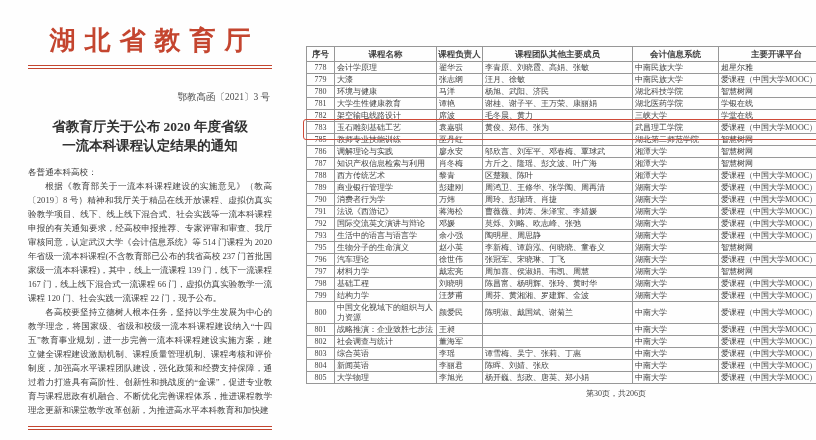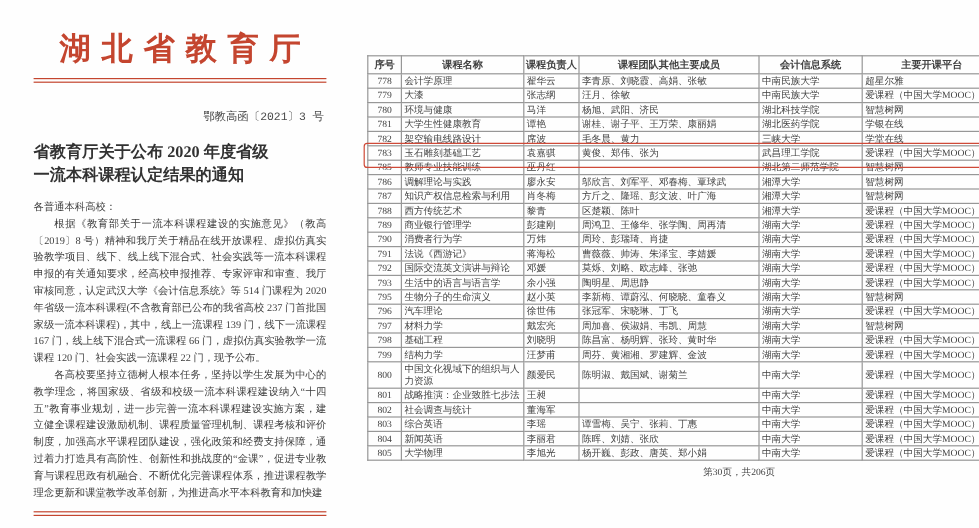--- a/index.html
+++ b/index.html
@@ -16,22 +16,22 @@
     position:relative;
   }
   .scan{filter:blur(.25px);}
   
   .doc{position:absolute;left:28px;top:24px;width:244px;color:var(--ink);}
   .letterhead{
     font-size:26px;font-weight:bold;color:var(--red);
     text-align:center;letter-spacing:9px;text-indent:9px;line-height:34px;
   }
   .red-rule{height:2px;border-top:1.8px solid var(--red);border-bottom:1px solid var(--red);margin-top:7px;}
-  .doc-no{margin-top:22px;text-align:right;font-size:9.5px;color:#4b4b4b;padding-right:2px;font-family:Liberation Mono, monospace;}
-  .title{margin-top:13px;font-weight:bold;font-size:13.5px;line-height:19px;color:#323232;}
+  .doc-no{margin-top:22px;text-align:right;font-size:9.5px;color:#4b4b4b;padding-right:2px;}
+  .title{margin-top:13px;text-align:center;font-weight:bold;font-size:13.5px;line-height:19px;color:#323232;}
   .salutation{margin:10px 0 0 0;font-size:8.6px;line-height:14px;}
   .para{margin:0;text-indent:2em;font-size:8.6px;line-height:14px;text-align:justify;}
   .red-rule.bottom{margin-top:9px;}
   
   .tbl-wrap{position:absolute;left:282px;top:46px;width:528px;margin-left:24px;}
   table{width:528px;border-collapse:collapse;table-layout:fixed;color:var(--tblink);}
   th{border:1px solid var(--line);font-size:8.5px;font-weight:bold;text-align:center;padding:0;height:14px;line-height:14px;white-space:nowrap;overflow:hidden;}
   td{border:1px solid var(--line);font-size:8px;padding:0 2px;height:11px;line-height:11px;white-space:nowrap;overflow:hidden;}
   td.c0{text-align:center;padding:0;}
   tr.tall td{height:21px;}

